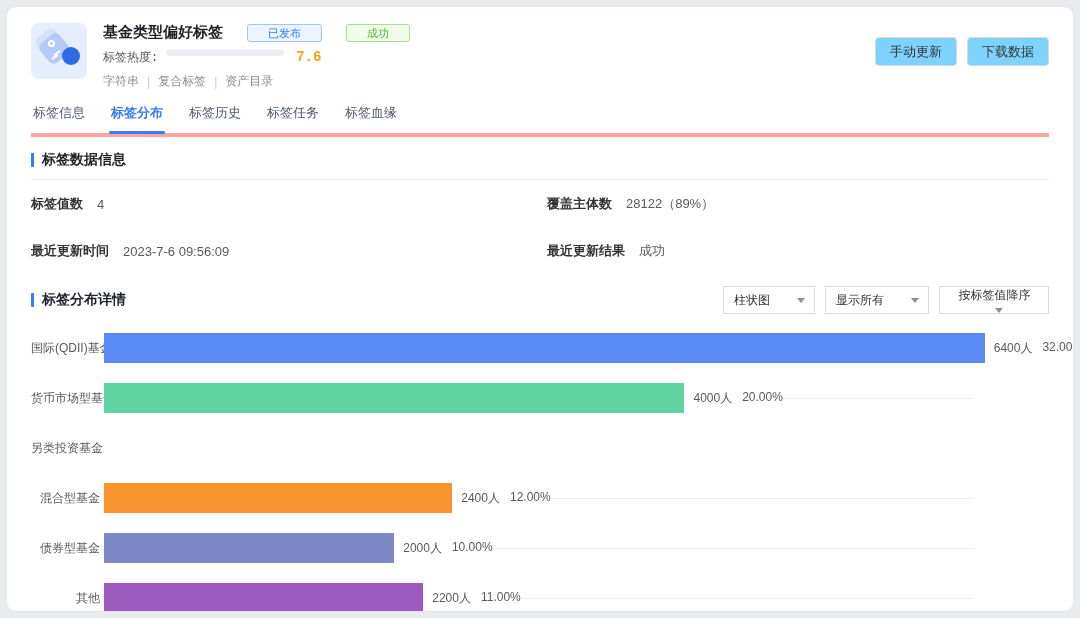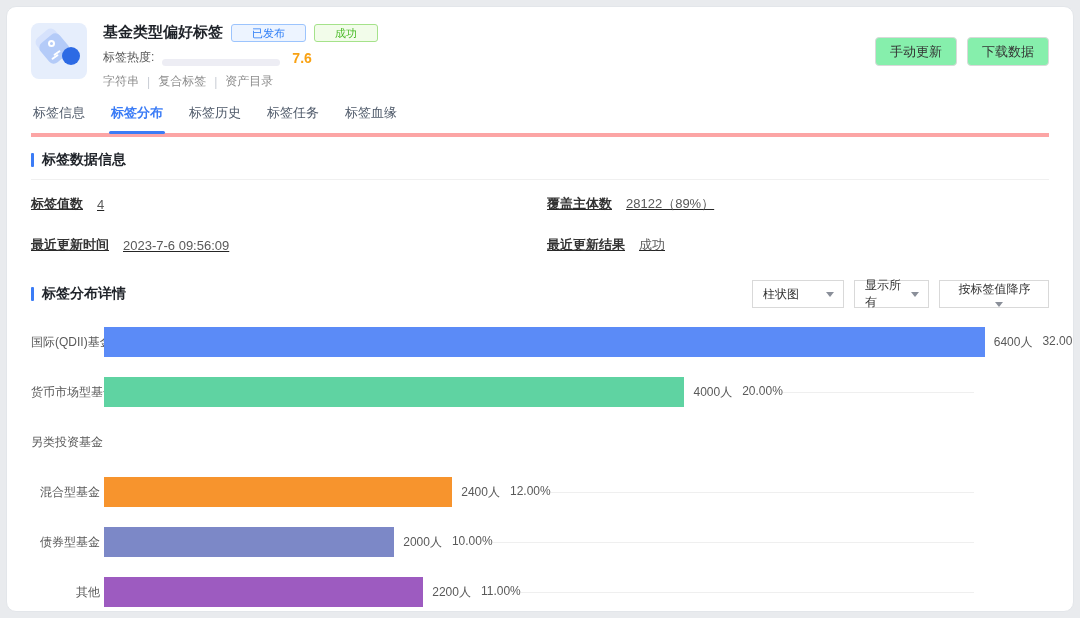--- a/index.html
+++ b/index.html
@@ -30,58 +30,58 @@
     background:#b4cbf8; border-radius:6px; transform:rotate(-40deg); }
   .tag-hole { position:absolute; left:17px; top:17px; width:7px; height:7px;
     border:2px solid #fff; border-radius:50%; }
   .tag-line1 { position:absolute; left:22px; top:29px; width:8px; height:2px;
     background:#fff; transform:rotate(-35deg); border-radius:1px; }
   .tag-line2 { position:absolute; left:20px; top:33px; width:8px; height:2px;
     background:#fff; transform:rotate(-35deg); border-radius:1px; }
   .tag-dot { position:absolute; left:31px; top:24px; width:18px; height:18px;
     background:#2d6ae4; border-radius:50%; }
   .header-main { margin-left:16px; flex:1; }
-  .title-row { display:flex; align-items:center; gap:8px; }
+  .title-row { display:flex; align-items:center; gap:24px; }
   .page-title { font-size:15px; font-weight:bold; color:#1f2329; }
   .badge { font-size:11px; line-height:16px; padding:0 20px; border-radius:3px; border:1px solid; }
   .badge.blue { color:#2b7cf6; border-color:#9cc4fd; background:#edf4ff; }
   .badge.green { color:#49ba27; border-color:#a5e28a; background:#f2fcea; }
-  .heat-row { display:flex; align-items:flex-end; margin-top:7px; }
+  .heat-row { display:flex; align-items:flex-start; margin-top:7px;font-family:Liberation Mono, monospace; }
   .heat-label { font-size:12px; color:#595959; }
   .heat-track { width:118px; height:7px; border-radius:4px; background:#ededf4; margin-left:8px; overflow:hidden; }
   .heat-fill { height:100%; border-radius:4px;
     background:repeating-linear-gradient(90deg,#f6b32a 0 18px,#ededf4 18px 21px); }
   .heat-value { font-size:14px; font-weight:bold; color:#f9a213; margin-left:12px; }
   .meta-row { margin-top:7px; font-size:12px; color:#8c8c8c; display:flex; align-items:center; }
   .meta-sep { color:#c9cdd4; margin:0 8px; }
   .header-actions { display:flex; gap:10px; margin-top:14px; }
-  .btn { height:29px; padding:0 14px; background:#86efac; border:1px solid #d9d9d9;
+  .btn { height:29px; padding:0 14px; background:#7dd3fc; border:1px solid #d9d9d9;
     border-radius:4px; font-size:13px; color:#333; display:flex; align-items:center; cursor:pointer; }
   
   .tabs { display:flex; gap:22px; margin-top:14px; border-bottom:4px solid #fca5a5; }
   .tab { font-size:13px; color:#4e5969; padding:0 2px 11px 2px; position:relative; cursor:pointer; }
   .tab.active { color:#3b7cf6; font-weight:bold; }
   .tab.active::after { content:""; position:absolute; left:0; right:0; bottom:-1px;
     height:3px; border-radius:2px; background:#3b7cf6; }
   
   .section-title { display:flex; align-items:center; gap:8px; }
   .section-bar { width:3px; height:14px; background:#3b7cf6; border-radius:1px; }
   .section-text { font-size:14px; font-weight:bold; color:#1f2329; }
   .sec1 { margin-top:14px; }
   .sec1-divider { border-bottom:1px solid #f0f0f0; margin-top:10px; }
-  .fields { display:grid; grid-template-columns:516px 1fr; row-gap:8px;text-decoration:underline; }
+  .fields { display:grid; grid-template-columns:516px 1fr; row-gap:14px; }
   .field { display:flex; align-items:center; padding-top:15px; font-size:13px; }
   .field-label { font-weight:bold; color:#333; margin-right:14px; }
   .field-value { color:#595959; }
   .sec2 { margin-top:26px; display:flex; align-items:center; justify-content:space-between; }
   .filters { display:flex; gap:10px; }
   .select { height:28px; border:1px solid #d9d9d9; border-radius:0; background:#fff;
     display:flex; align-items:center; justify-content:space-between;
     padding:0 9px 0 10px; font-size:12px; color:#333; cursor:pointer; }
-  .select.w1 { width:92px; } .select.w2 { width:75px;justify-content:space-between; } .select.w3 { width:110px;flex-direction:column; }
+  .select.w1 { width:92px; } .select.w2 { width:104px;justify-content:space-between; } .select.w3 { width:110px;flex-direction:column; }
   .caret { width:0; height:0; border-left:4px solid transparent; border-right:4px solid transparent;
     border-top:5px solid #8a8f99; margin-left:8px; }
   
   .chart { margin-top:9px; }
   .chart-row { height:50px; display:flex; align-items:center; }
   .cat-label { width:73px; padding-right:4px; flex-shrink:0; text-align:right;
     font-size:12px; color:#595959; white-space:nowrap; }
   .plot { flex:1; height:30px; display:flex; align-items:center; }
   .bar { height:30px; flex-shrink:0; }
   .bar-val { margin-left:9px; flex-shrink:0; white-space:nowrap; font-size:12px; color:#595959;

